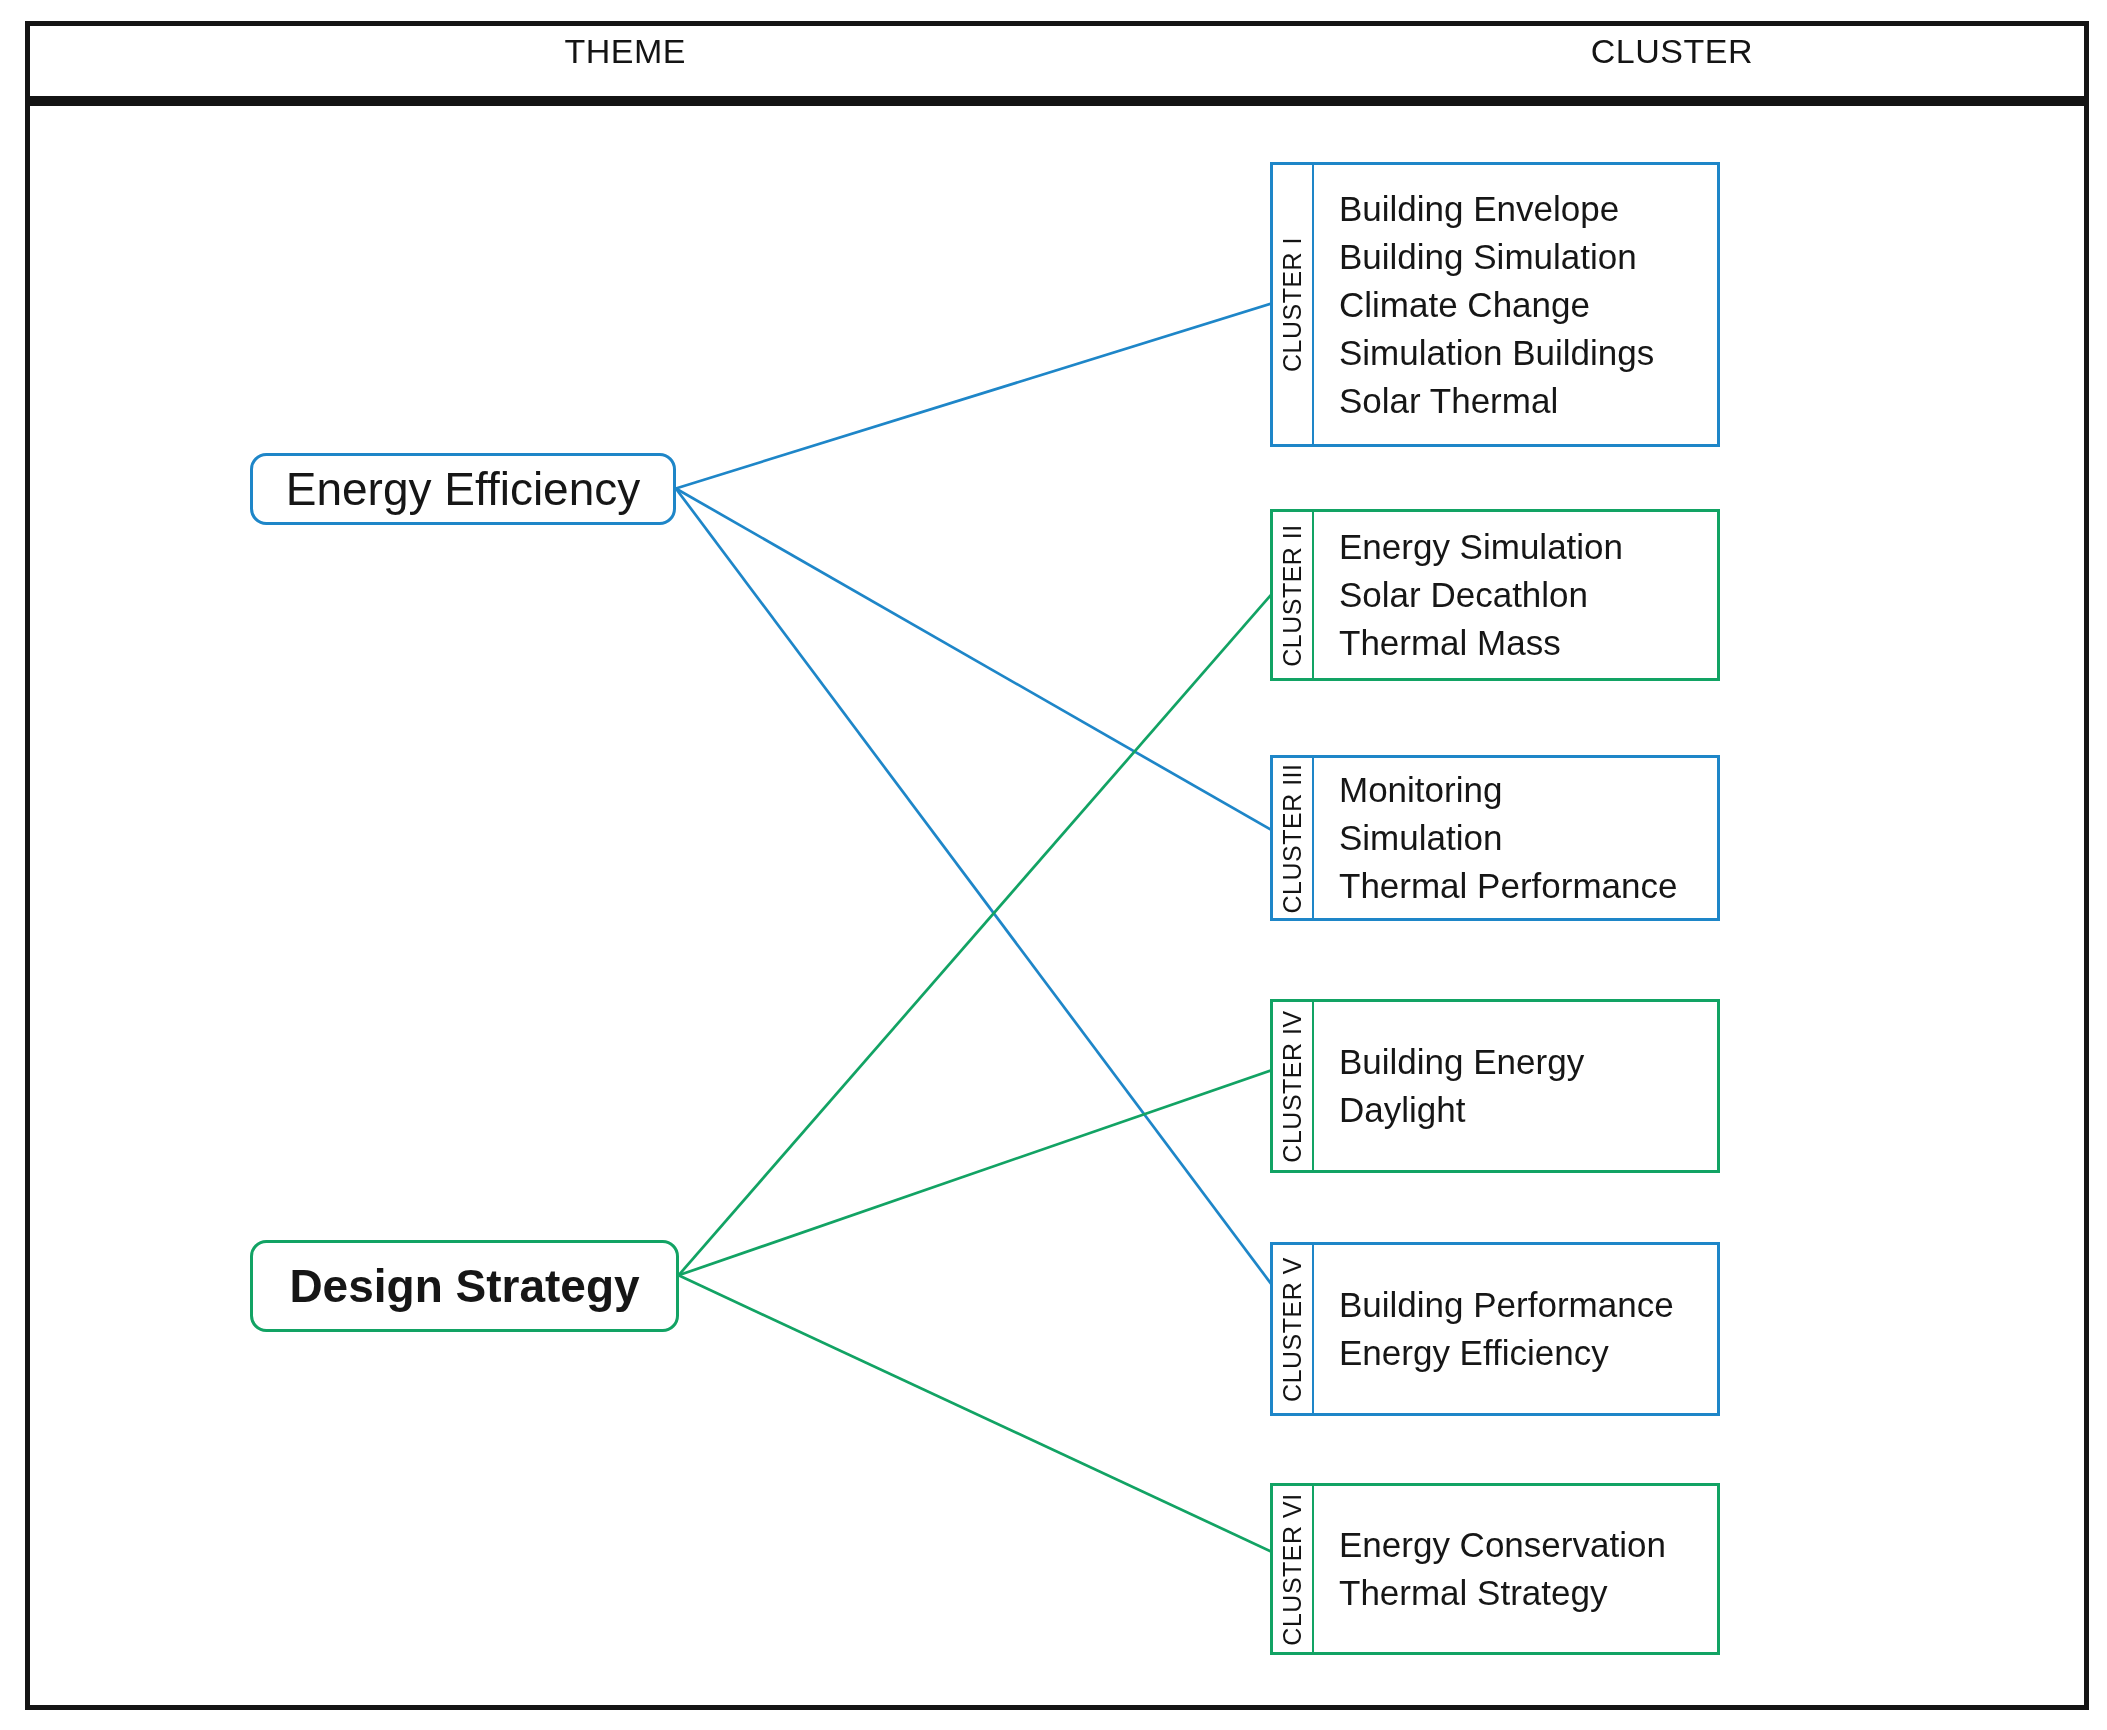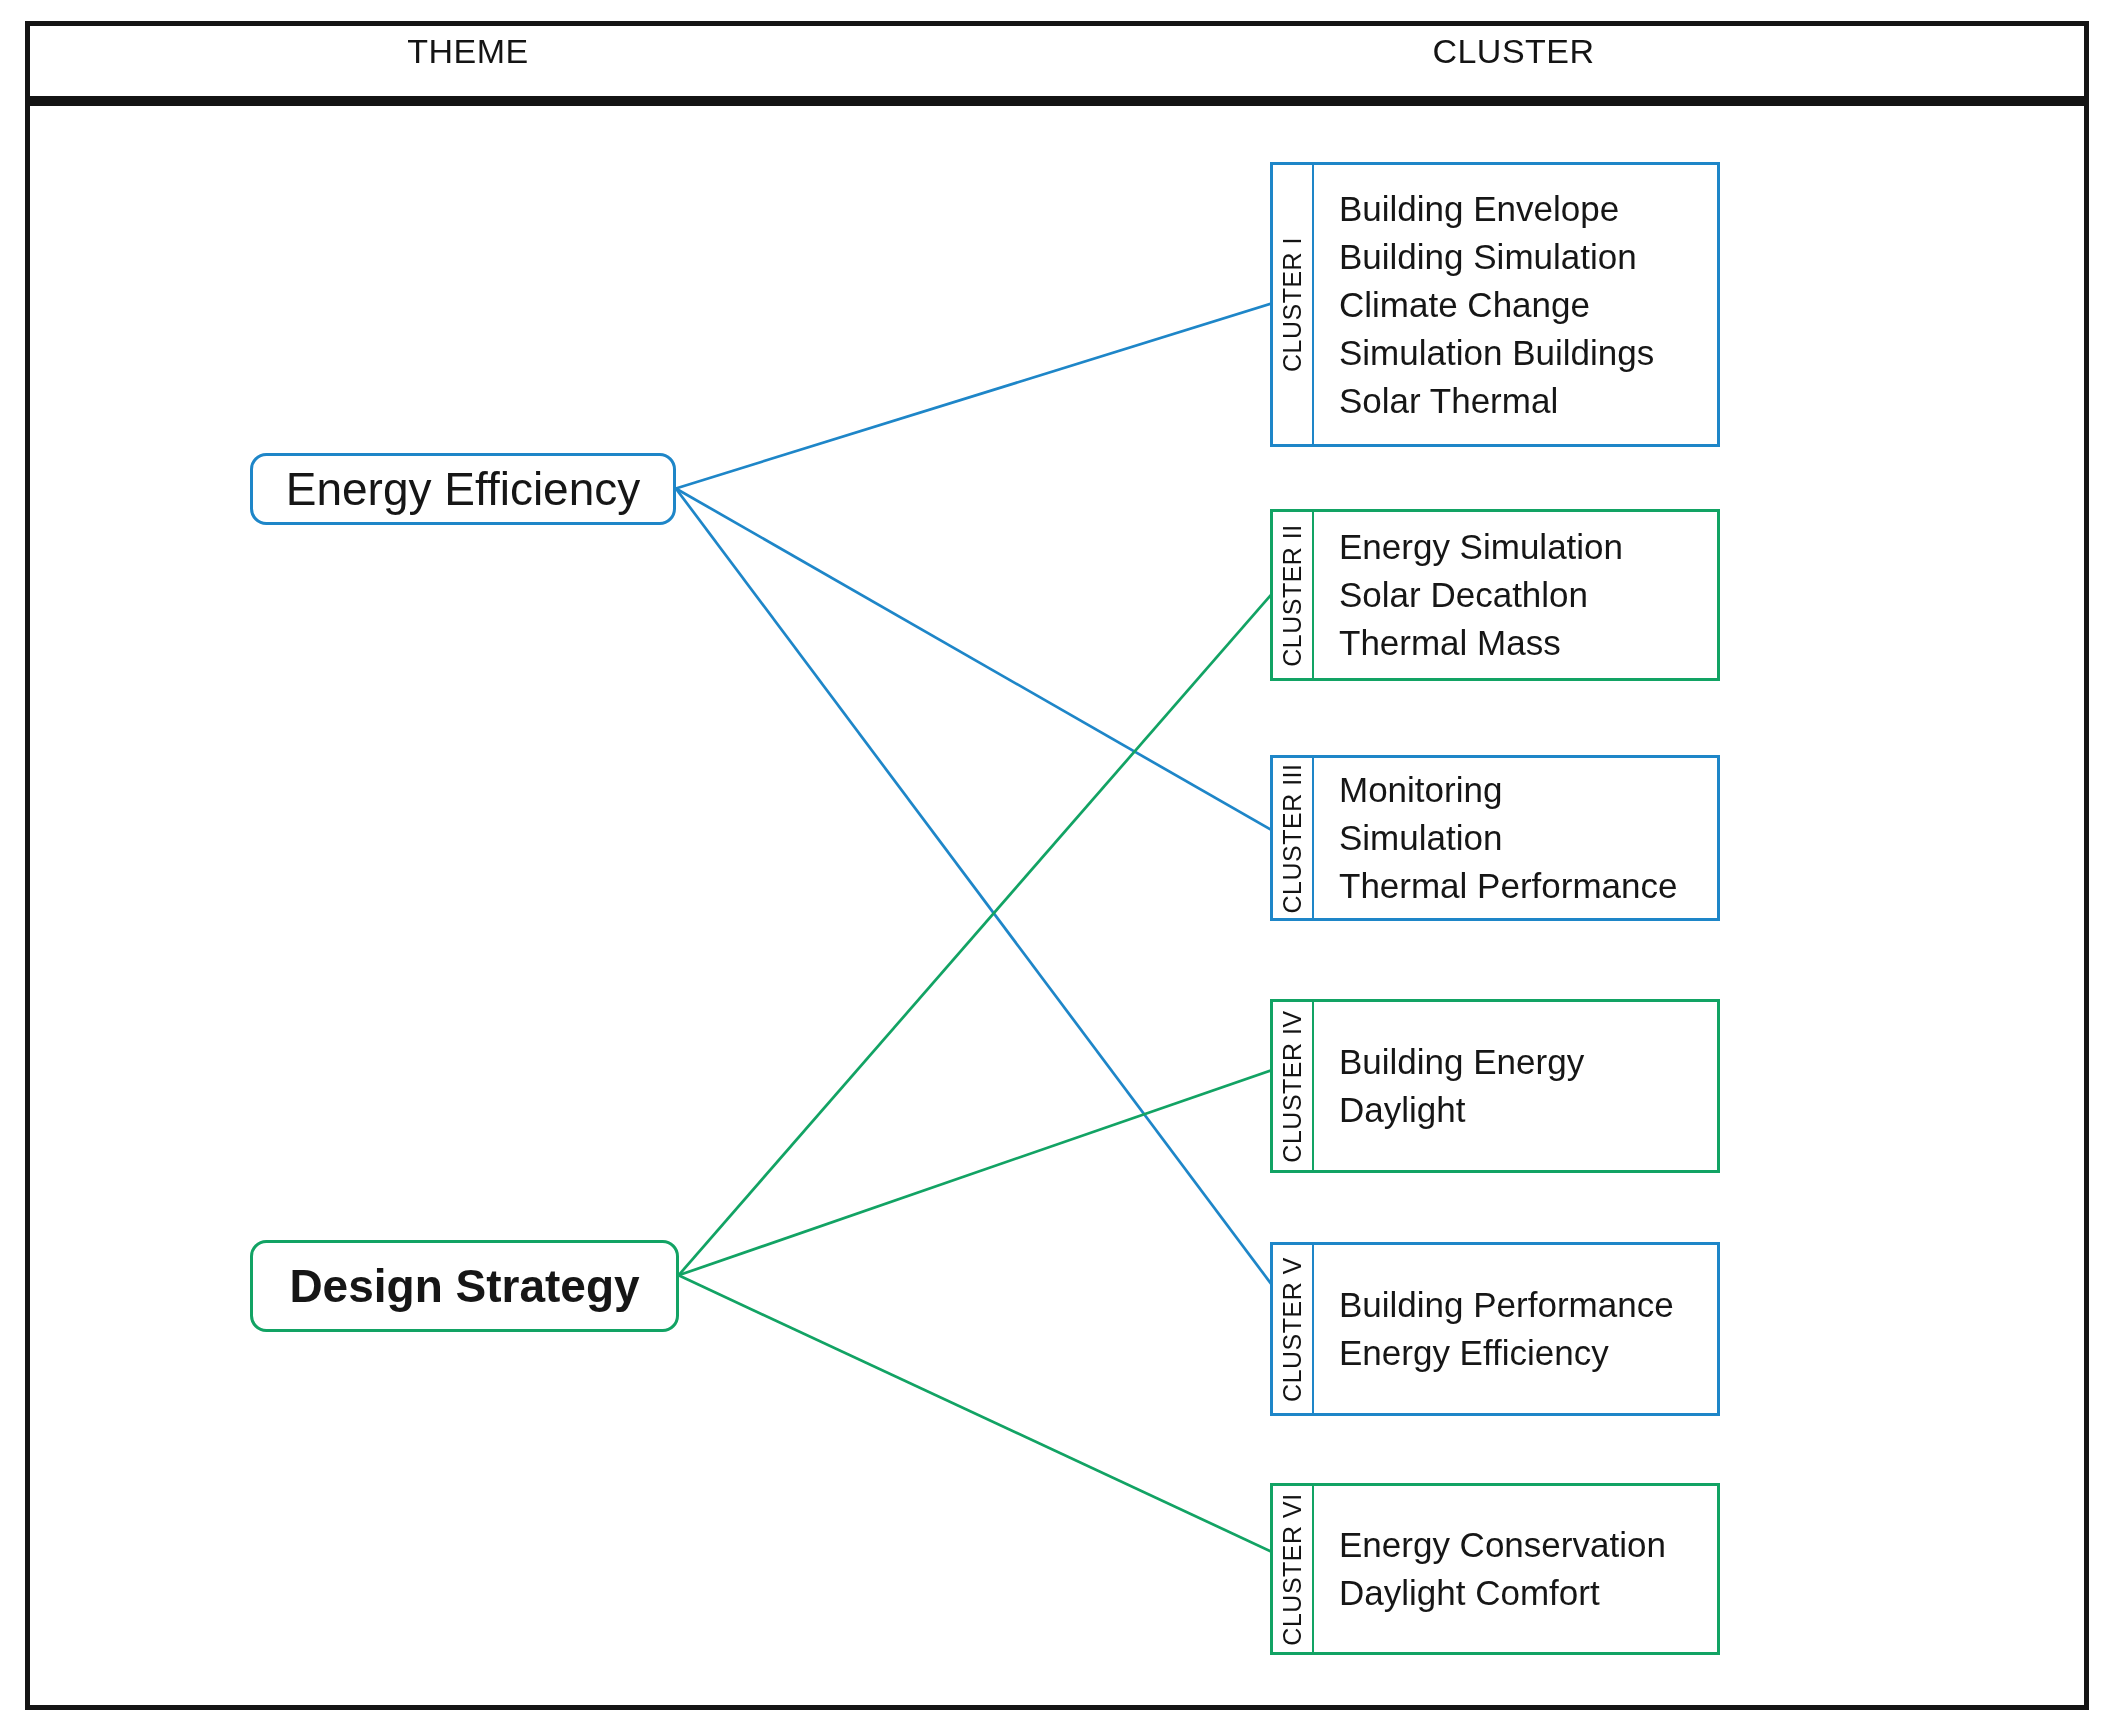--- a/index.html
+++ b/index.html
@@ -21,21 +21,21 @@
   .header-sep{
     position:absolute;
     left:24.5px;top:96px;width:2064px;height:9.8px;
     background:#141414;
   }
   .htitle{
     position:absolute;
     top:34px;
     font-size:34px;
     line-height:34px;
-    text-align:center;
+    text-align:right;
     color:#141414;
     letter-spacing:0.5px;
   }
   .htitle.theme{left:250px;width:436px;}
   .htitle.cluster{left:1274px;width:479px;}
 
   .connectors{
     position:absolute;left:0;top:0;width:2108px;height:1730px;
     z-index:1;pointer-events:none;
   }
@@ -174,18 +174,18 @@
       <div class="term">Energy Efficiency</div>
     </div>
   </div>
 
   <div class="cluster-box green c6">
     <div class="vstrip">
       <span class="vlabel">CLUSTER VI</span>
     </div>
     <div class="terms">
       <div class="term">Energy Conservation</div>
-      <div class="term">Daylight Comfort</div>
+      <div class="term">Thermal Strategy</div>
     </div>
   </div>
 
 </div>
 
 
 </body></html>

